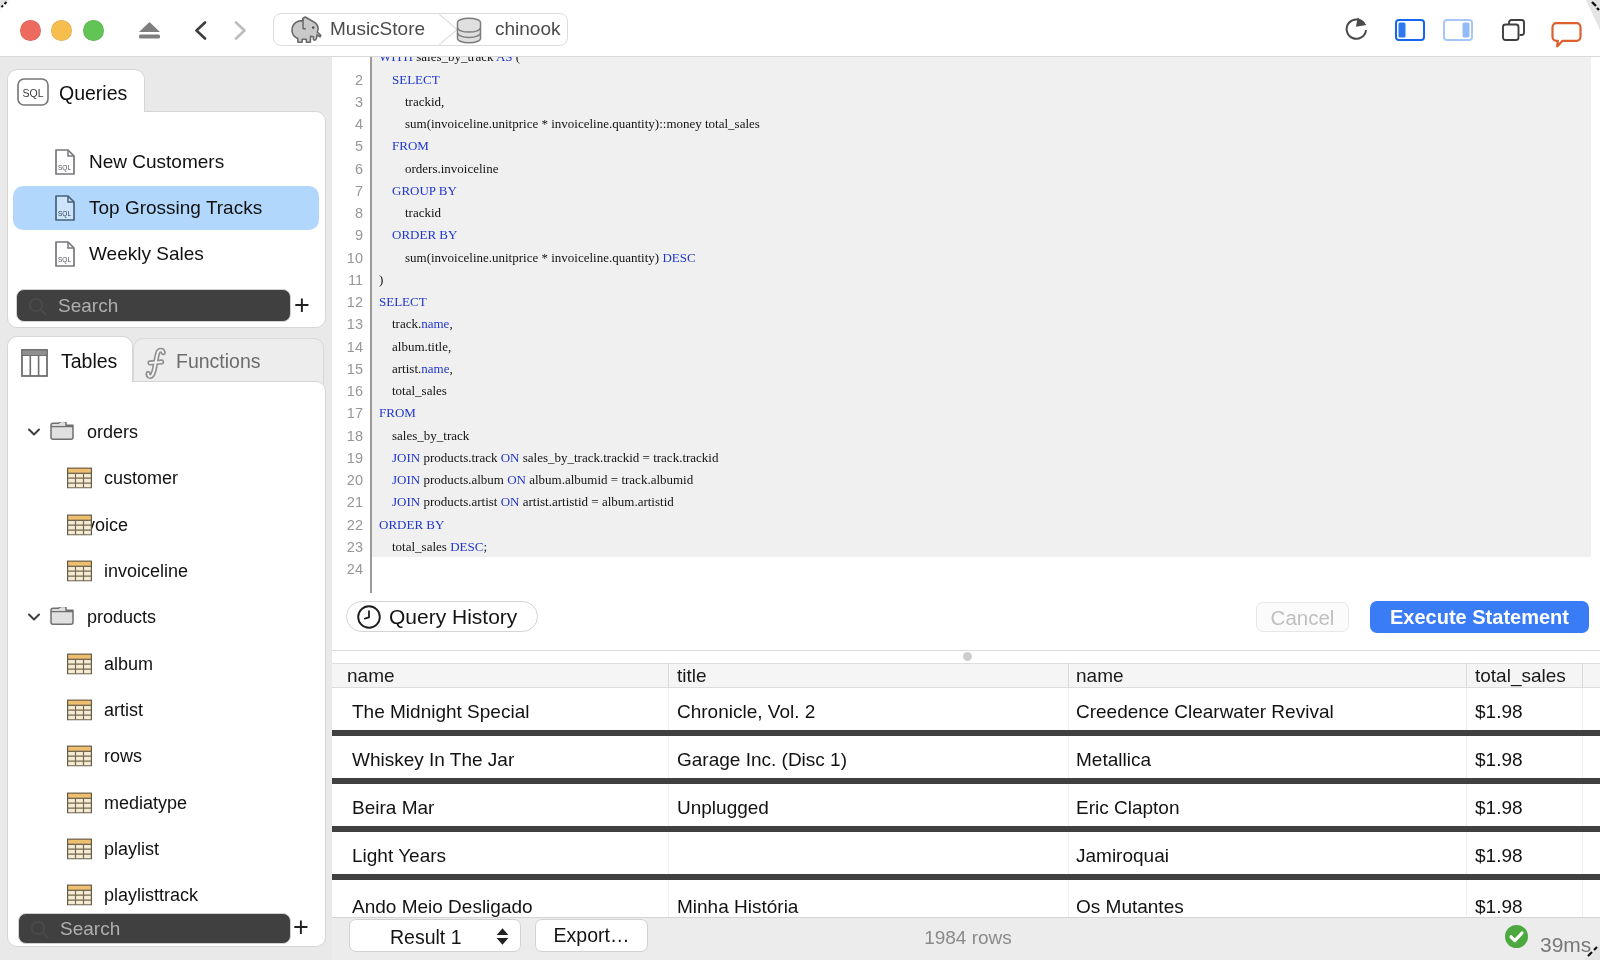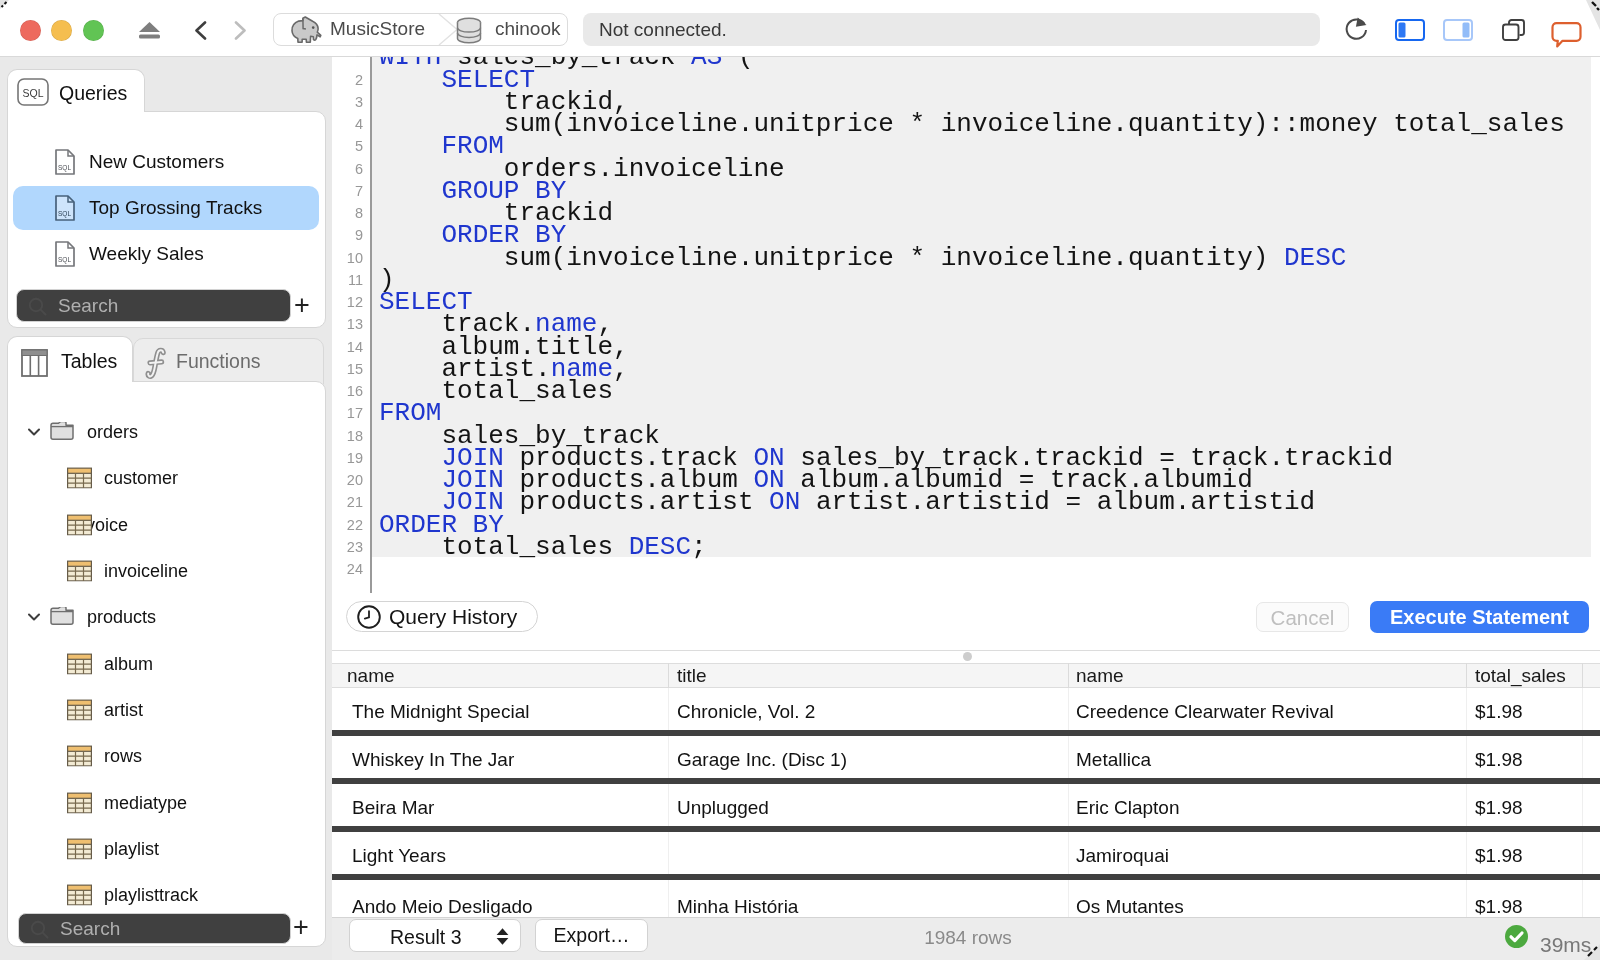--- a/index.html
+++ b/index.html
@@ -30,22 +30,22 @@
 .plus { position:absolute; font-size:27px; font-weight:300; color:#222; }
 .trow { position:absolute; font-size:18px; color:#111; height:30px; line-height:30px; }
 .trow svg { position:absolute; top:50%; transform:translateY(-50%); }
 
 #editor { position:absolute; left:332px; top:57px; width:1268px; height:593px;
   background:#fff; overflow:hidden; }
 #stmtbg { position:absolute; left:39px; top:0; width:1220px; height:500px; background:#F0F0F0; }
 #gutline { position:absolute; left:38px; top:0; width:1.5px; height:536px; background:#9A9A9A; }
 #nums { position:absolute; left:0; top:-10.6px; width:31px; text-align:right;
   font-size:14.5px; line-height:22.25px; color:#979797; font-family:"Liberation Sans",sans-serif; }
-#code { position:absolute; left:47px; top:-10.6px; font-family:Liberation Mono, monospace;
-  font-size:26px; line-height:22.25px; color:#131313; white-space:pre; }
+#code { position:absolute; left:47px; top:-10.6px; font-family:Liberation Serif, serif;
+  font-size:13px; line-height:22.25px; color:#131313; white-space:pre; }
 #code .k { color:#1F36CE; }
 
 #qh { position:absolute; left:346px; top:601px; width:192px; height:31px; background:#fff;
   border:1px solid #D4D4D4; border-radius:15.5px; font-size:21px; color:#141414; }
 #cancel { position:absolute; left:1256px; top:602px; width:93px; height:30px; background:#FBFBFB;
   border:1px solid #E7E7E7; border-radius:7px; font-size:20.5px; color:#BFBFBF;
   text-align:center; line-height:29px; }
 #exec { position:absolute; left:1370px; top:601px; width:219px; height:32px; background:#3A7BF6;
   border-radius:7px; font-size:20px; font-weight:bold; color:#fff; text-align:center; line-height:32px; }
 #split { position:absolute; left:332px; top:650px; width:1268px; height:1px; background:#DCDCDC; }
@@ -97,21 +97,20 @@
       <path d="M2 0 L20 15.5 L2 31" fill="none" stroke="#E2E2E2" stroke-width="1.4"></path>
     </svg>
     <svg class="abs" style="left:182px;top:3px" width="26" height="27" viewBox="0 0 26 27">
       <ellipse cx="13" cy="5.5" rx="11.5" ry="4.3" fill="#DFDFDF" stroke="#7C7C7C" stroke-width="1.5"></ellipse>
       <path d="M1.5 5.5 L1.5 21.5 C1.5 23.9 6.6 25.8 13 25.8 C19.4 25.8 24.5 23.9 24.5 21.5 L24.5 5.5" fill="#DFDFDF" stroke="#7C7C7C" stroke-width="1.5"></path>
       <path d="M1.5 10.8 C1.5 13.2 6.6 15.1 13 15.1 C19.4 15.1 24.5 13.2 24.5 10.8" fill="none" stroke="#7C7C7C" stroke-width="1.5"></path>
       <path d="M1.5 16.1 C1.5 18.5 6.6 20.4 13 20.4 C19.4 20.4 24.5 18.5 24.5 16.1" fill="none" stroke="#7C7C7C" stroke-width="1.5"></path>
     </svg>
     <span class="abs" style="left:221px;top:4px;font-size:19px;color:#4B4B4B">chinook</span>
   </div>
-  <div id="notconn">Not connected.</div>
   <svg class="abs" style="left:1343px;top:17px" width="26" height="26" viewBox="0 0 26 26">
     <path d="M21.6 7.0 A 9.7 9.7 0 1 0 23.0 13.0" fill="none" stroke="#4A4A4A" stroke-width="2"></path>
     <path d="M14.7 0.6 L23.5 8.0 L12.9 9.7 Z" fill="#4A4A4A"></path>
   </svg>
   <svg class="abs" style="left:1395px;top:19px" width="30" height="22" viewBox="0 0 30 22">
     <rect x="1" y="1" width="28" height="20" rx="3" fill="#fff" stroke="#1667F0" stroke-width="2"></rect>
     <rect x="3.5" y="3.5" width="7" height="15" rx="1.5" fill="#2E78F4"></rect>
   </svg>
   <svg class="abs" style="left:1443px;top:19px" width="30" height="22" viewBox="0 0 30 22">
     <rect x="1" y="1" width="28" height="20" rx="3" fill="#fff" stroke="#A7C7F9" stroke-width="2"></rect>
@@ -362,21 +361,21 @@
   </div>
   <div class="rrow" style="top:880px;border-bottom:none">
     <span class="rc" style="left:20px">Ando Meio Desligado</span>
     <span class="rc" style="left:345px">Minha História</span>
     <span class="rc" style="left:744px">Os Mutantes</span>
     <span class="rc" style="left:1143px">$1.98</span>
   </div>
 </div>
 <div id="bbar">
   <div class="bbtn" style="left:17px;width:172px">
-    <span class="abs" style="left:40px;top:6px">Result 3</span>
+    <span class="abs" style="left:40px;top:6px">Result 1</span>
     <svg class="abs" style="right:10px;top:8px" width="15" height="17" viewBox="0 0 15 17">
       <path d="M7.5 0.2 L13.4 7 L1.6 7 Z" fill="#222"></path>
       <path d="M7.5 16.8 L13.4 10 L1.6 10 Z" fill="#222"></path>
     </svg>
   </div>
   <div class="bbtn" style="left:203px;width:113px;line-height:31px">Export…</div>
   <span class="abs" style="left:561px;top:9px;width:150px;text-align:center;font-size:19px;color:#8A8A8A">1984 rows</span>
   <svg class="abs" style="left:1173px;top:7px" width="23" height="23" viewBox="0 0 23 23">
     <circle cx="11.5" cy="11.5" r="11.5" fill="#4CA93F"></circle>
     <path d="M6 11.8 L9.8 15.6 L17 8" fill="none" stroke="#fff" stroke-width="3.2" stroke-linecap="round" stroke-linejoin="round"></path>

